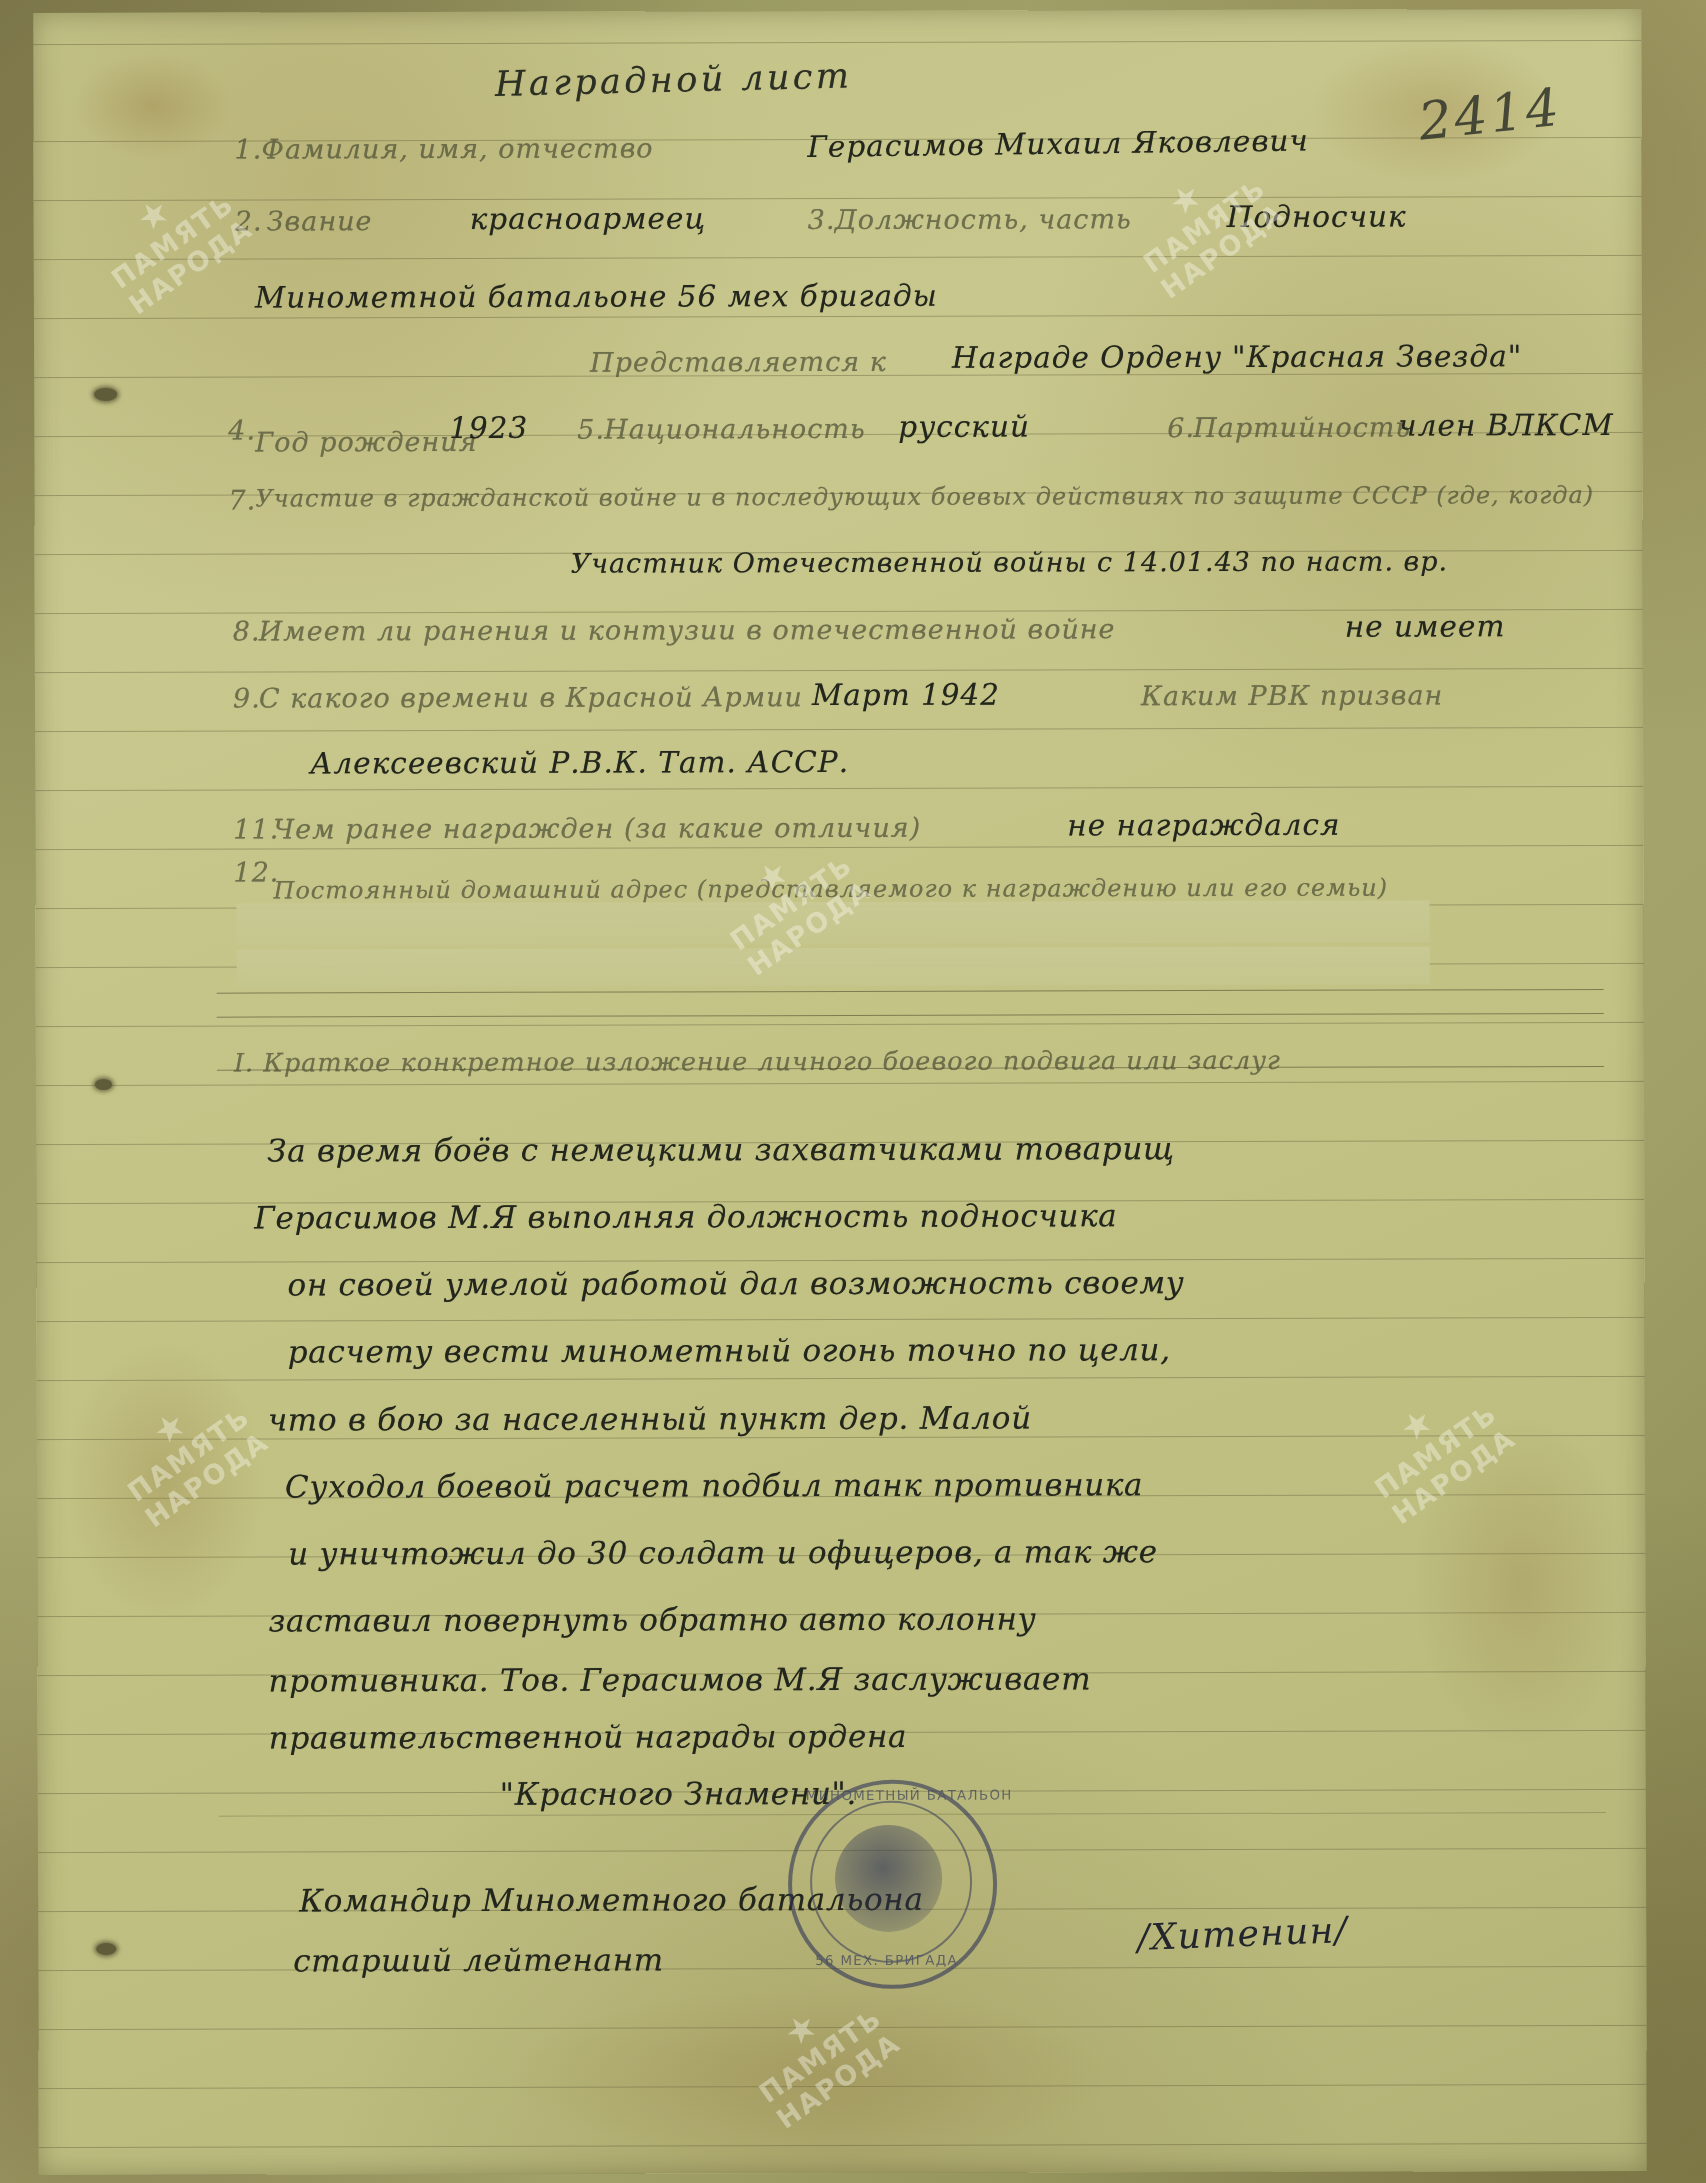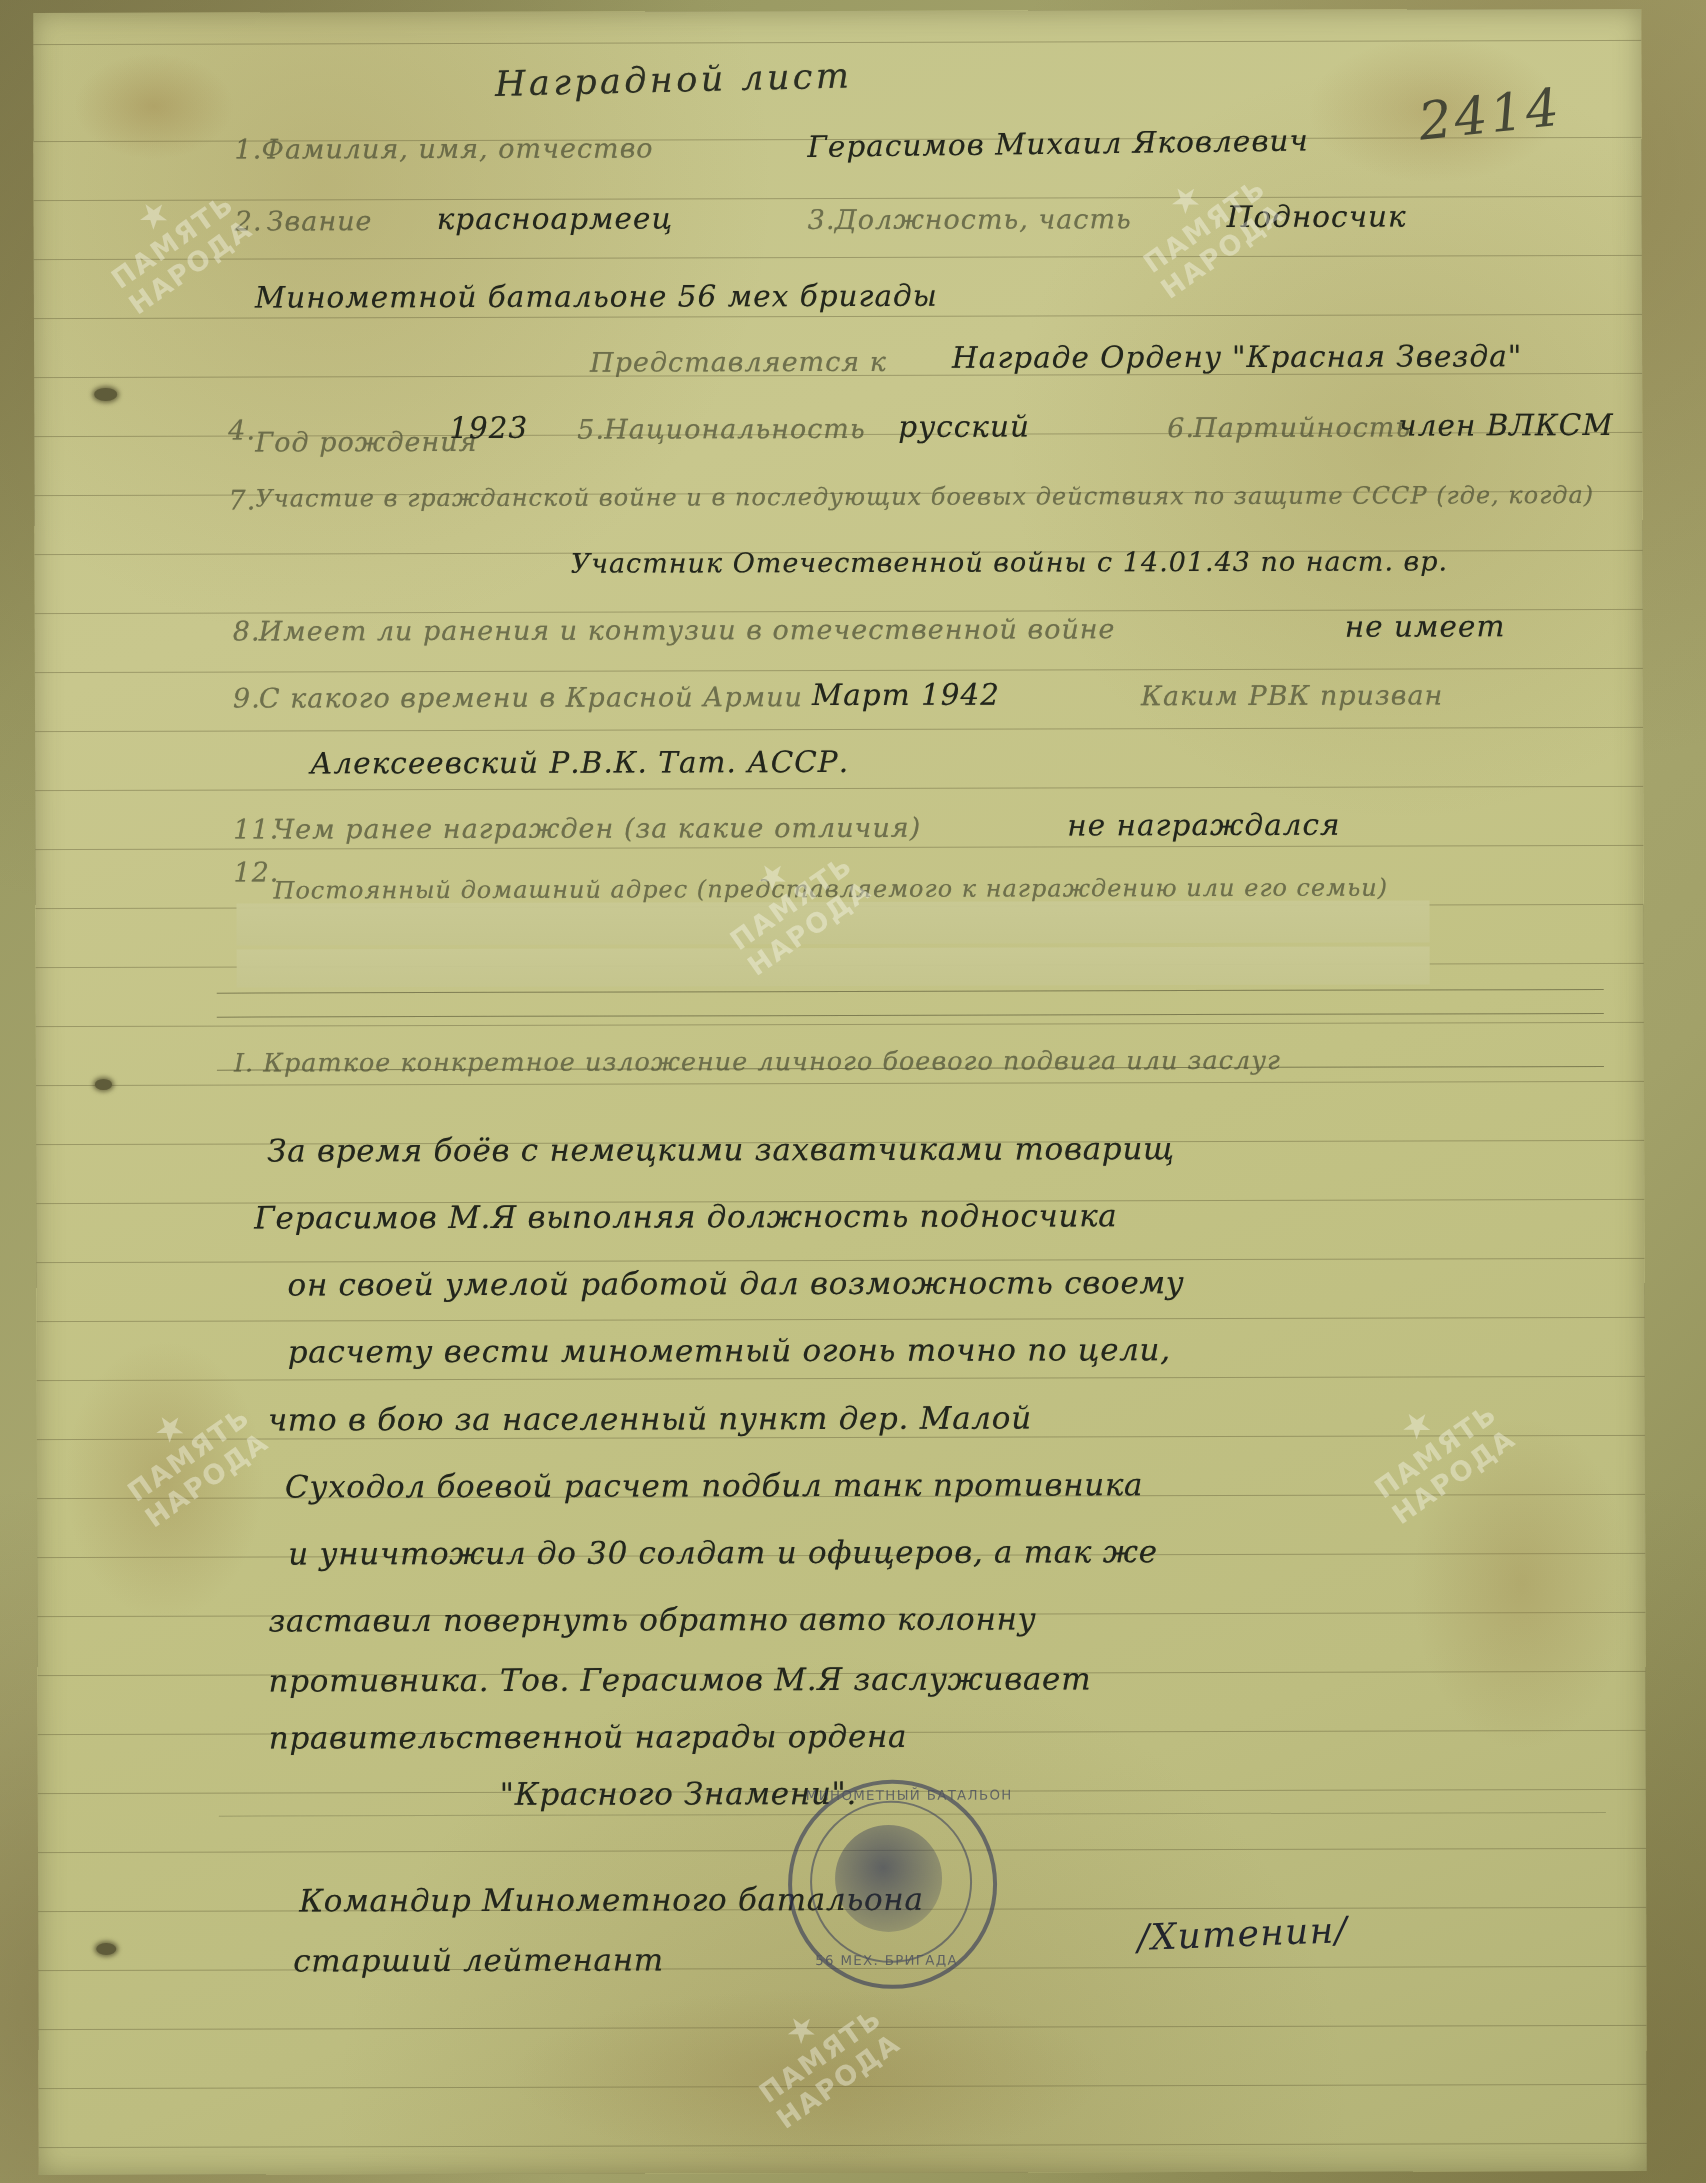--- a/index.html
+++ b/index.html
@@ -215,21 +215,21 @@
     <div class="corner-num">2414</div>
 
     <div class="hw big" style="left:462px;top:52px;transform:rotate(-1.2deg);">Наградной лист</div>
 
     <div class="hw t pale" style="left:201px;top:121px;">1.</div>
     <div class="hw t pale" style="left:228px;top:121px;">Фамилия, имя, отчество</div>
     <div class="hw med ink" style="left:774px;top:119px;transform:rotate(-0.6deg);">Герасимов Михаил Яковлевич</div>
 
     <div class="hw t pale" style="left:201px;top:193px;">2.</div>
     <div class="hw t pale" style="left:233px;top:193px;">Звание</div>
-    <div class="hw med ink" style="left:403px;top:190px;">красноармеец</div>
+    <div class="hw med ink" style="left:436px;top:190px;">красноармеец</div>
     <div class="hw t pale" style="left:774px;top:193px;">3.</div>
     <div class="hw t pale" style="left:801px;top:193px;">Должность, часть</div>
     <div class="hw med ink" style="left:1193px;top:190px;">Подносчик</div>
 
     <div class="hw med ink" style="left:221px;top:268px;">Минометной батальоне 56 мех бригады</div>
 
     <div class="hw t pale" style="left:556px;top:335px;">Представляется к</div>
     <div class="hw med ink" style="left:918px;top:330px;">Награде Орденy "Красная Звезда"</div>
 
     <div class="hw t pale" style="left:194px;top:402px;">4.</div>

